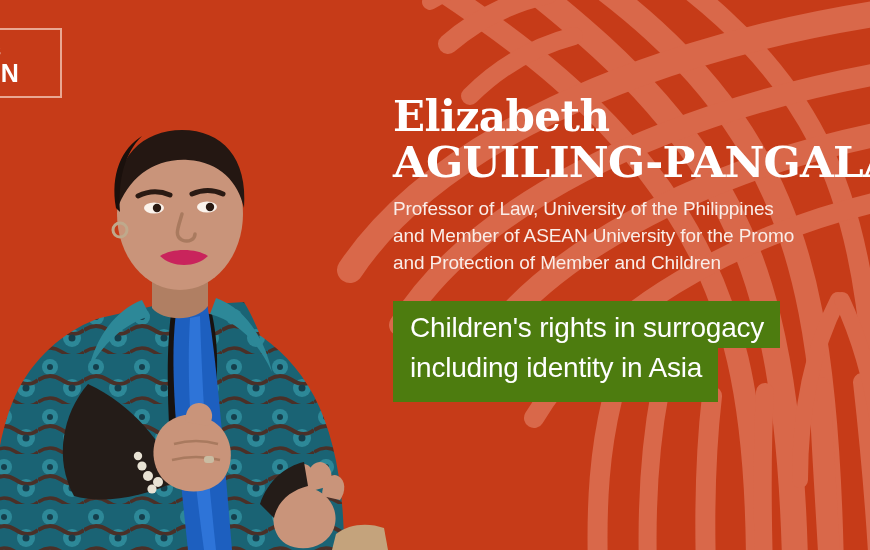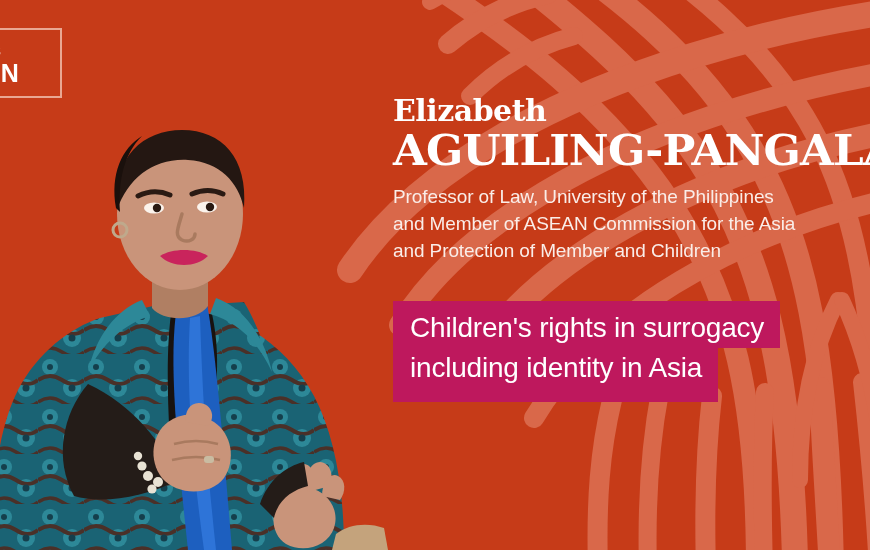--- a/index.html
+++ b/index.html
@@ -71,21 +71,21 @@
   #text-block {
     position: absolute;
     left: 393px;
     top: 96px;
     width: 477px;
     z-index: 6;
   }
   #first-name {
     font-family: "DejaVu Serif", "Liberation Serif", serif;
     color: #ffffff;
-    font-size: 30px;
+    font-size: 42px;
     font-weight: 700;
     line-height: 1.0;
     letter-spacing: -0.5px;
     white-space: nowrap;
   }
   #last-name {
     font-family: "DejaVu Serif", "Liberation Serif", serif;
     color: #ffffff;
     font-size: 42px;
     font-weight: 700;
@@ -111,21 +111,21 @@
   #talk-title {
     position: absolute;
     left: 393px;
     top: 301px;
     z-index: 7;
     display: flex;
     flex-direction: column;
     align-items: flex-start;
   }
   #talk-title .tt-line {
-    background: #be185d;
+    background: #4d7c0f;
     color: #ffffff;
     font-size: 28px;
     font-weight: 400;
     line-height: 1.0;
     letter-spacing: -0.2px;
     white-space: nowrap;
     padding: 13px 16px 12px 17px;
     box-sizing: border-box;
   }
   #talk-title .tt-line-1 { padding-bottom: 6px; }
@@ -264,21 +264,21 @@
 
       <path d="M 344 430 C 356 420, 376 418, 392 424 L 396 446 L 340 446 Z" fill="#C4A37C"></path>
     </g>
   </svg>
 
   <div id="text-block">
     <div id="first-name">Elizabeth</div>
     <div id="last-name">AGUILING-PANGALANGAN</div>
     <div id="affiliation">
       <span class="aff-line">Professor of Law, University of the Philippines</span>
-      <span class="aff-line">and Member of ASEAN Commission for the Asia</span>
+      <span class="aff-line">and Member of ASEAN University for the Promo</span>
       <span class="aff-line">and Protection of Member and Children</span>
     </div>
   </div>
 
   <div id="talk-title">
     <span class="tt-line tt-line-1">Children's rights in surrogacy</span>
     <span class="tt-line tt-line-2">including identity in Asia</span>
   </div>
 
 </div>

